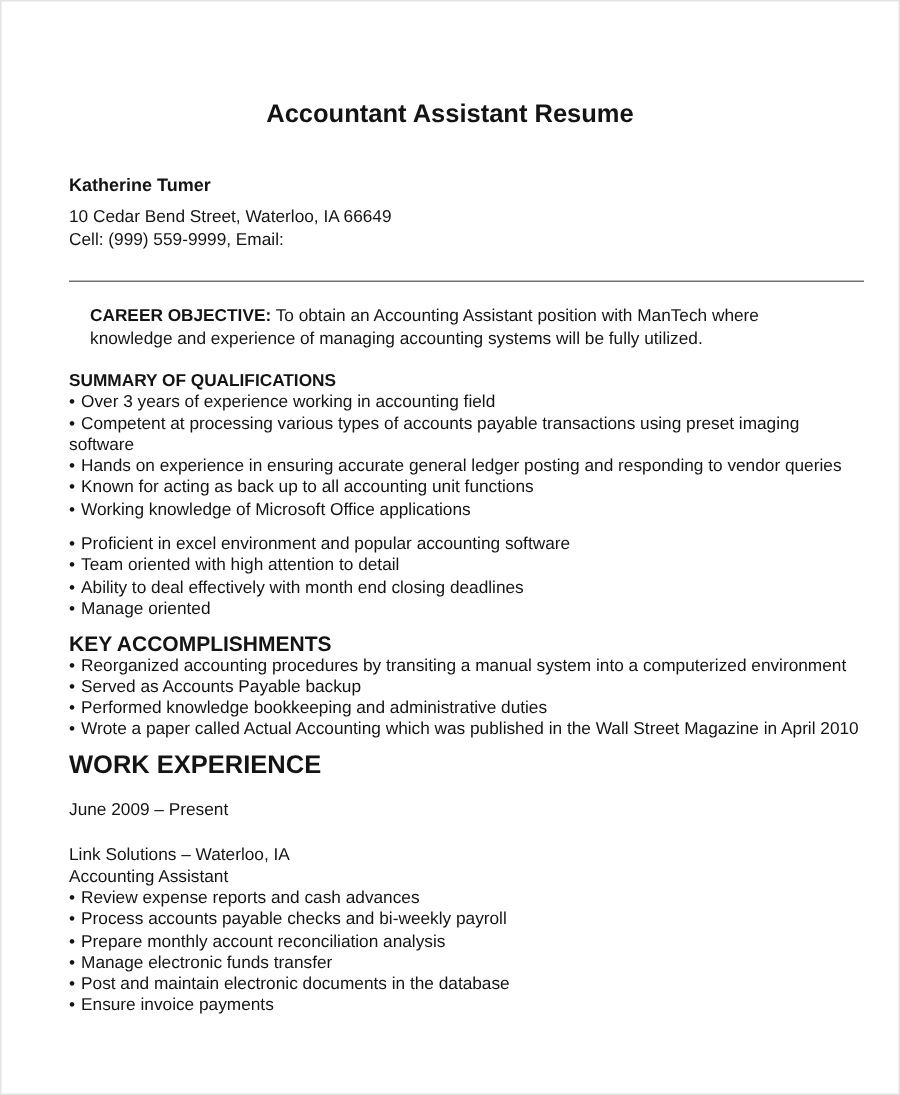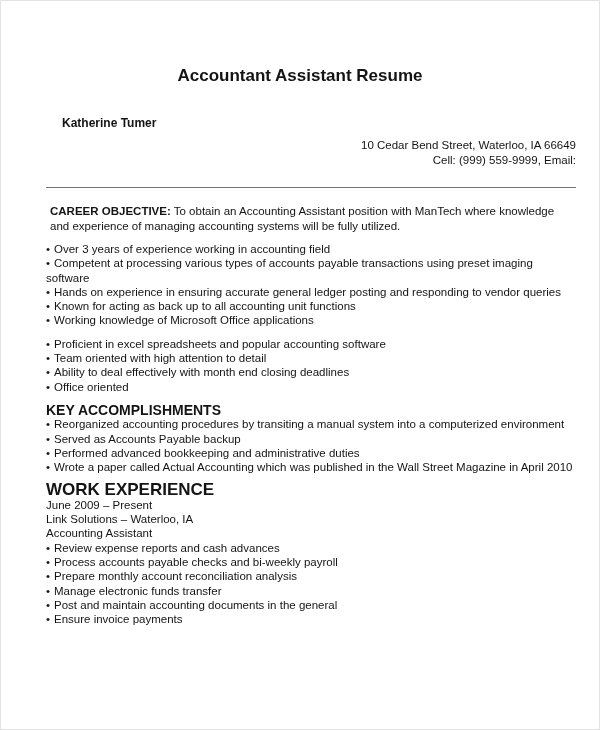--- a/index.html
+++ b/index.html
@@ -22,55 +22,55 @@
   .doc-title {
     font-size: 17px;
     font-weight: bold;
     text-align: center;
     line-height: 1.2;
     margin: 0 -23px 30px -45px;
   }
   .name {
     font-weight: bold;
     font-size: 12px;
-    margin: 0 0 7px 16px;
+    margin: 0 0 7px 0;
     line-height: 15px;
   }
   .addr-line {
     line-height: 14.5px;
-    text-align: right;
   }
   .divider {
     border: none;
     border-top: 1px solid #737373;
     margin: 20px 0 16px 0;
   }
   .para {
     line-height: 14.3px;
-    margin: 4px;
+    margin: 14px;
   }
   .label-bold {
     font-weight: bold;
   }
   .section {
     margin-top: 9px;
   }
   .section-heading {
     font-weight: bold;
     line-height: 14.3px;
     margin: 0;
   }
   .li {
     line-height: 14.3px;
   }
   .li .marker {
     margin-right: 4px;
   }
   .plain-line {
     line-height: 14.3px;
+    margin-top: 16px;
   }
   .job-title {
     font-weight: normal;
     line-height: 14.3px;
   }
 </style>
 </head>
 <body>
 
 <div class="page">
@@ -81,48 +81,49 @@
     <div class="name">Katherine Tumer</div>
     <div class="addr-line">10 Cedar Bend Street, Waterloo, IA 66649</div>
     <div class="addr-line">Cell: (999) 559-9999, Email:</div>
   </div>
 
   <hr class="divider">
 
   <p class="para"><span class="label-bold">CAREER OBJECTIVE:</span><span> To obtain an Accounting Assistant position with ManTech where knowledge and experience of managing accounting systems will be fully utilized.</span></p>
 
   <div class="section">
+    <h2 class="section-heading" style="font-size:11.5px;">SUMMARY OF QUALIFICATIONS</h2>
     <div class="li"><span class="marker">•</span><span>Over 3 years of experience working in accounting field</span></div>
     <div class="li"><span class="marker">•</span><span>Competent at processing various types of accounts payable transactions using preset imaging software</span></div>
     <div class="li"><span class="marker">•</span><span>Hands on experience in ensuring accurate general ledger posting and responding to vendor queries</span></div>
     <div class="li"><span class="marker">•</span><span>Known for acting as back up to all accounting unit functions</span></div>
     <div class="li"><span class="marker">•</span><span>Working knowledge of Microsoft Office applications</span></div>
   </div>
 
   <div class="section">
-    <div class="li"><span class="marker">•</span><span>Proficient in excel spreadsheets and popular accounting software</span></div>
+    <div class="li"><span class="marker">•</span><span>Proficient in excel environment and popular accounting software</span></div>
     <div class="li"><span class="marker">•</span><span>Team oriented with high attention to detail</span></div>
     <div class="li"><span class="marker">•</span><span>Ability to deal effectively with month end closing deadlines</span></div>
-    <div class="li"><span class="marker">•</span><span>Office oriented</span></div>
+    <div class="li"><span class="marker">•</span><span>Manage oriented</span></div>
   </div>
 
   <div class="section">
     <h2 class="section-heading" style="font-size:14px;">KEY ACCOMPLISHMENTS</h2>
     <div class="li"><span class="marker">•</span><span>Reorganized accounting procedures by transiting a manual system into a computerized environment</span></div>
     <div class="li"><span class="marker">•</span><span>Served as Accounts Payable backup</span></div>
-    <div class="li"><span class="marker">•</span><span>Performed advanced bookkeeping and administrative duties</span></div>
+    <div class="li"><span class="marker">•</span><span>Performed knowledge bookkeeping and administrative duties</span></div>
     <div class="li"><span class="marker">•</span><span>Wrote a paper called Actual Accounting which was published in the Wall Street Magazine in April 2010</span></div>
   </div>
 
   <div class="section">
     <h2 class="section-heading" style="font-size:17px;">WORK EXPERIENCE</h2>
     <div class="plain-line">June 2009 – Present</div>
     <div class="plain-line">Link Solutions – Waterloo, IA</div>
     <div class="job-title">Accounting Assistant</div>
     <div class="li"><span class="marker">•</span><span>Review expense reports and cash advances</span></div>
     <div class="li"><span class="marker">•</span><span>Process accounts payable checks and bi-weekly payroll</span></div>
     <div class="li"><span class="marker">•</span><span>Prepare monthly account reconciliation analysis</span></div>
     <div class="li"><span class="marker">•</span><span>Manage electronic funds transfer</span></div>
-    <div class="li"><span class="marker">•</span><span>Post and maintain accounting documents in the general</span></div>
+    <div class="li"><span class="marker">•</span><span>Post and maintain electronic documents in the database</span></div>
     <div class="li"><span class="marker">•</span><span>Ensure invoice payments</span></div>
   </div>
 
 </div>
 
 </body></html>

